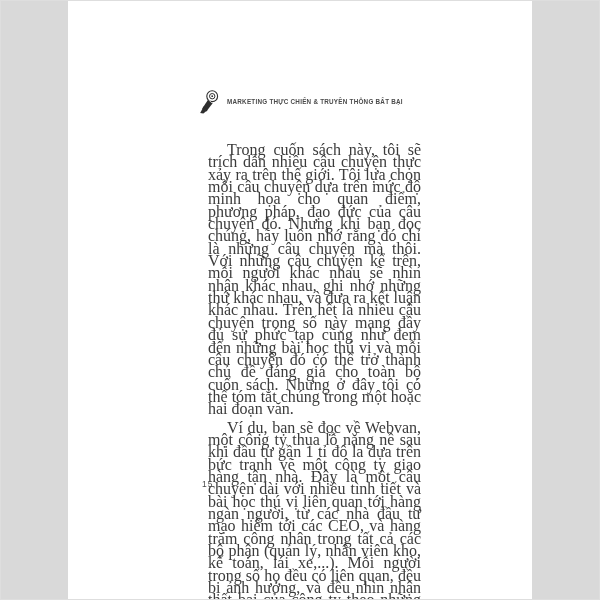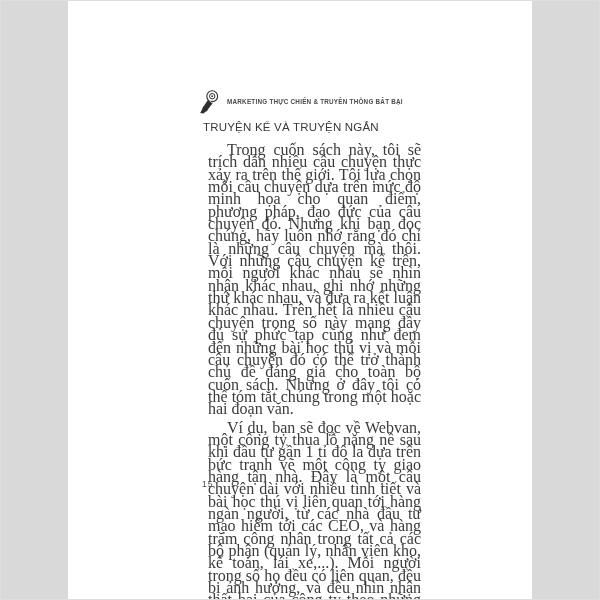--- a/index.html
+++ b/index.html
@@ -64,21 +64,20 @@
       <circle cx="13.2" cy="7.2" r="5.4" fill="none" stroke="#2e2e2e" stroke-width="1.1"></circle>
       <circle cx="13.2" cy="7.2" r="2.7" fill="none" stroke="#2e2e2e" stroke-width="1"></circle>
       <circle cx="13.2" cy="7.2" r="0.9" fill="#2e2e2e"></circle>
       <path d="M3.2 19.5 L9.2 10.5 L13.6 14.2 L7.4 22.4 Z" fill="#2e2e2e"></path>
       <path d="M1.2 24 L4.6 17.6 L8.6 21 L4.4 24.6 Z" fill="#2e2e2e"></path>
       <path d="M9.6 10.9 L12.9 13.8" stroke="#ffffff" stroke-width="0.7"></path>
     </svg>
     <span class="book-title">MARKETING THỰC CHIẾN &amp; TRUYỀN THÔNG BẤT BẠI</span>
   </div>
 
-  <h1 class="chapter-title">TRUYỆN KỂ VÀ TRUYỆN NGẮN</h1>
 
   <div class="body-text">
     <p>Trong cuốn sách này, tôi sẽ trích dẫn nhiều câu chuyện thực xảy ra trên thế giới. Tôi lựa chọn mỗi câu chuyện dựa trên mức độ minh họa cho quan điểm, phương pháp, đạo đức của câu chuyện đó. Nhưng khi bạn đọc chúng, hãy luôn nhớ rằng đó chỉ là những câu chuyện mà thôi. Với những câu chuyện kể trên, mỗi người khác nhau sẽ nhìn nhận khác nhau, ghi nhớ những thứ khác nhau, và đưa ra kết luận khác nhau. Trên hết là nhiều câu chuyện trong số này mang đầy đủ sự phức tạp cũng như đem đến những bài học thú vị và mỗi câu chuyện đó có thể trở thành chủ đề đáng giá cho toàn bộ cuốn sách. Nhưng ở đây tôi có thể tóm tắt chúng trong một hoặc hai đoạn văn.</p>
     <p>Ví dụ, bạn sẽ đọc về Webvan, một công ty thua lỗ nặng nề sau khi đầu tư gần 1 tỉ đô la dựa trên bức tranh vẽ một công ty giao hàng tận nhà. Đây là một câu chuyện dài với nhiều tình tiết và bài học thú vị liên quan tới hàng ngàn người, từ các nhà đầu tư mạo hiểm tới các CEO, và hàng trăm công nhân trong tất cả các bộ phận (quản lý, nhân viên kho, kế toán, lái xe,...). Mỗi người trong số họ đều có liên quan, đều bị ảnh hưởng, và đều nhìn nhận thất bại của công ty theo những hướng khác biệt mà thường là đối lập với nhau. Câu chuyện của</p>
   </div>
 
   <div class="page-number">15</div>
 
 </div>
 

